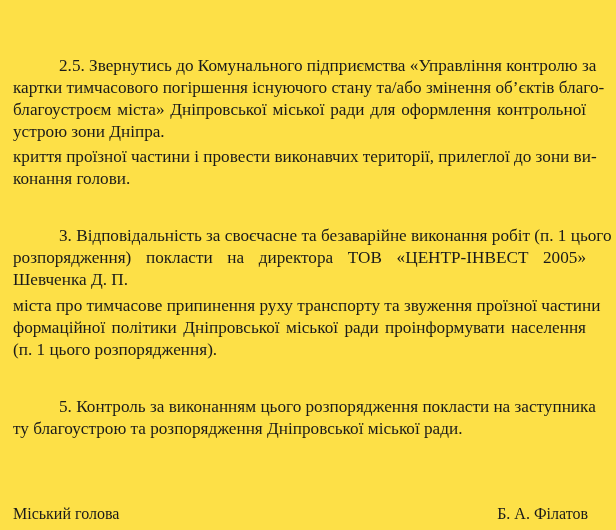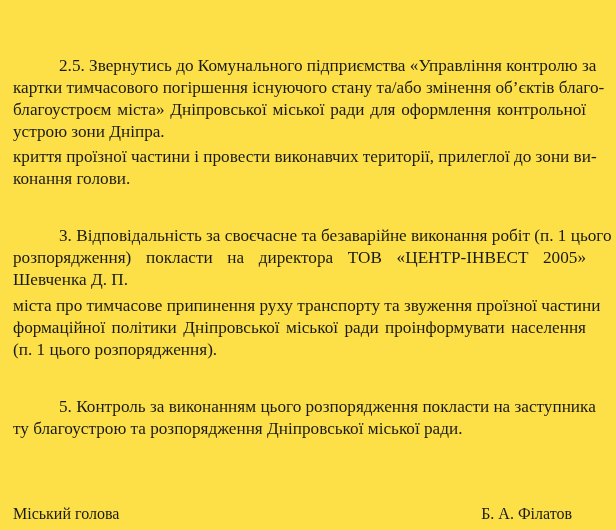--- a/index.html
+++ b/index.html
@@ -38,21 +38,21 @@
     .line.indent { padding-left: 46px; }
     .line.last { text-align-last: left; }
     .sig {
       position: absolute;
       top: 503px;
       font-size: 16px;
       line-height: 22px;
       white-space: nowrap;
     }
     .sig-left { left: 13px; }
-    .sig-right { right: 44px; margin-left: 24px; }
+    .sig-right { right: 28px; margin-left: 24px; }
   </style>
 </head>
 <body>
 
 <div class="page">
 
   <div class="para" style="top:55px;">
     <span class="line indent">2.5. Звернутись до Комунального підприємства «Управління контролю за</span>
     <span class="line">картки тимчасового погіршення існуючого стану та/або змінення об’єктів благо-</span>
     <span class="line">благоустроєм міста» Дніпровської міської ради для оформлення контрольної</span>

